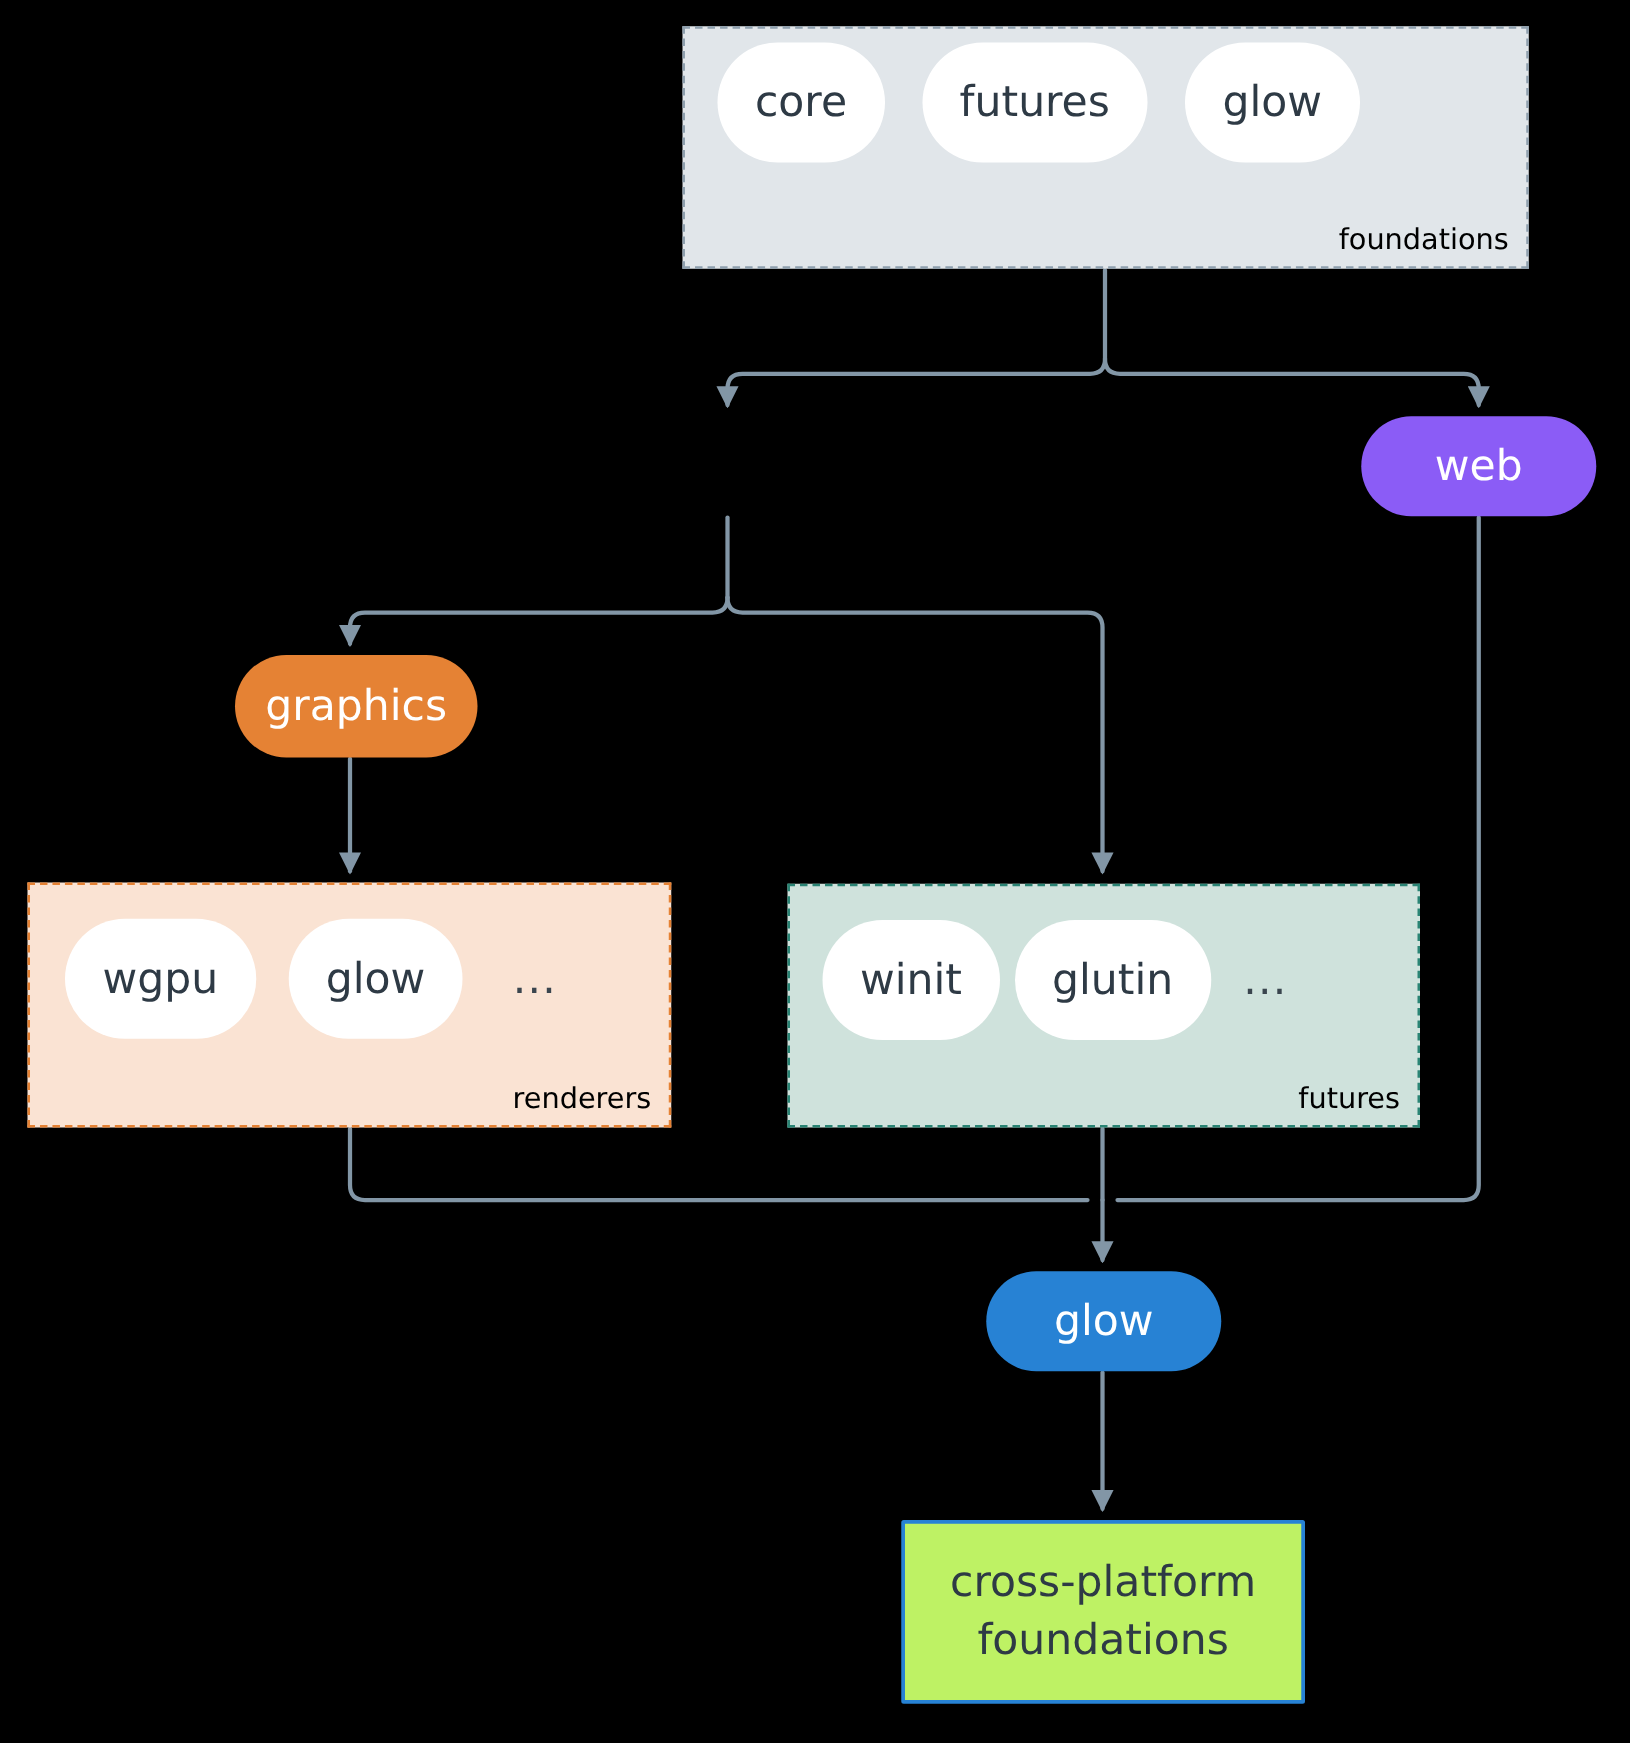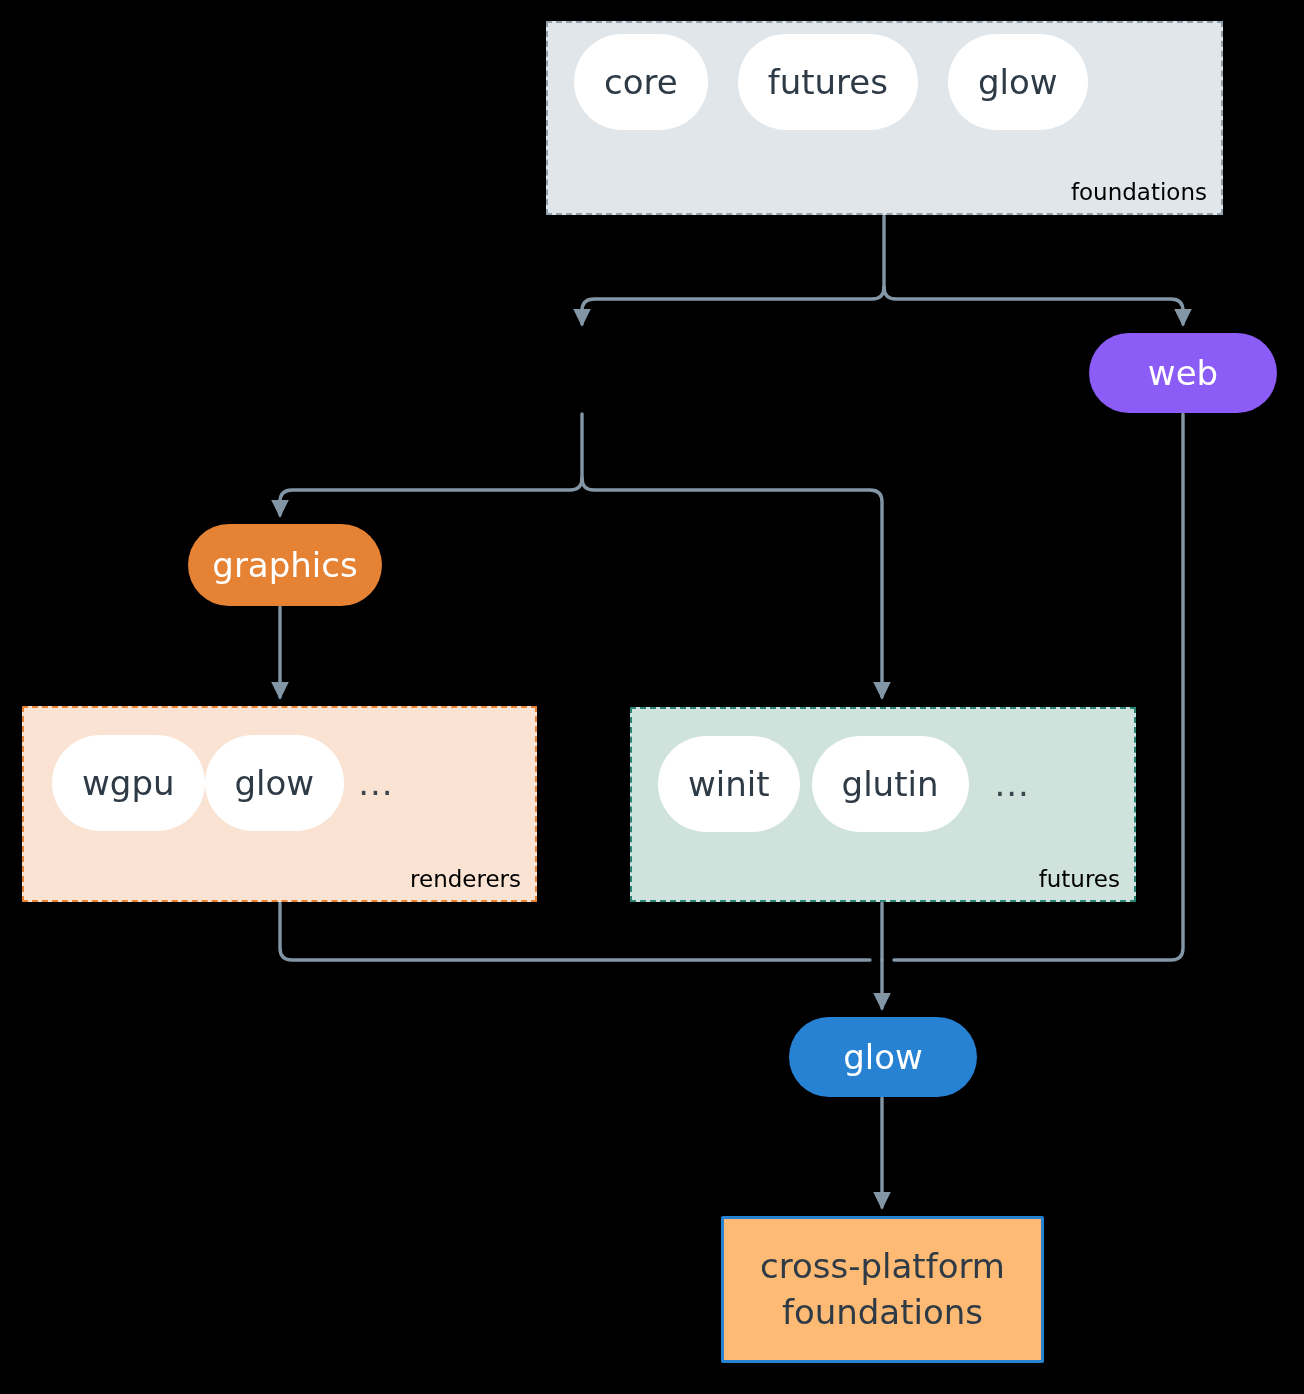--- a/index.html
+++ b/index.html
@@ -52,21 +52,21 @@
     border-color: #8FA0AE;
   }
   #grp-foundations .pills { left: 26px; top: 11px; gap: 30px; }
 
   #grp-renderers {
     left: 22px;   top: 706px;
     width: 515px; height: 196px;
     background: #FAE3D3;
     border-color: #E58234;
   }
-  #grp-renderers .pills { left: 28px; top: 27px; }
+  #grp-renderers .pills { left: 28px; top: 27px; gap: 26px; }
 
   #grp-shells {
     left: 630px;  top: 707px;
     width: 506px; height: 195px;
     background: #CFE2DC;
     border-color: #2A8474;
   }
   #grp-shells .pills { left: 26px; top: 27px; gap: 12px; }
 
   
@@ -122,21 +122,21 @@
   }
   #node-iced {
     left: 789px; top: 1017px;
     width: 188px; height: 80px;
     background: #2782D4;
     border-radius: 40px;
   }
   #node-app {
     left: 721px; top: 1216px;
     width: 323px; height: 147px;
-    background: #fdba74;
+    background: #bef264;
     border: 3px solid #2782D4;
     border-radius: 2px;
     flex-direction: column;
     color: #2E3A45;
     font-size: 34px;
     line-height: 1.35;
     text-align: center;
   }
 </style>
 </head>

